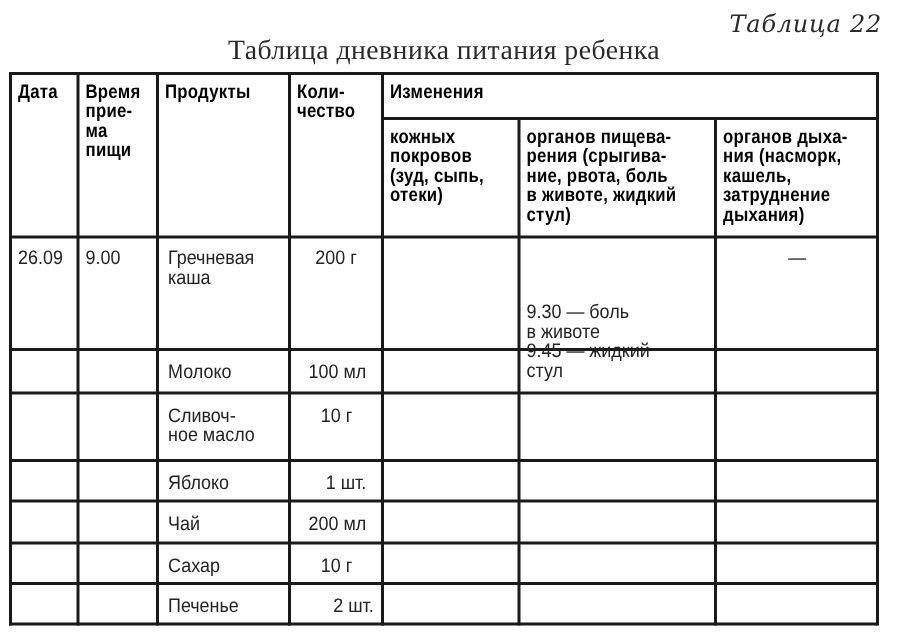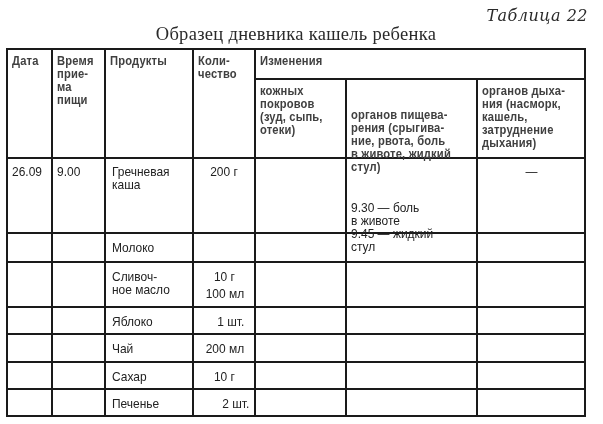--- a/index.html
+++ b/index.html
@@ -13,34 +13,34 @@
       position: absolute; left: 0; top: 24px; width: 592px; text-align: center;
       font-family: "Liberation Serif", "DejaVu Serif", serif;
       font-size: 18.5px; color: #2a2a2a; letter-spacing: 0.3px;
     }
     .grid { position: absolute; left: 0; top: 0; width: 603px; height: 424px; }
     .hl { position: absolute; height: 1.5px; background: #1a1a1a; }
     .vl { position: absolute; width: 1.5px; background: #1a1a1a; }
     .cell {
       position: absolute; box-sizing: border-box; padding: 4px 4px 0 4px;
       font-family: "Liberation Sans", "DejaVu Sans", sans-serif; font-size: 13px;
-      line-height: 13px; white-space: pre-line; color: #404040;
+      line-height: 13px; white-space: pre-line; color: #000000;
     }
     .hdr { font-weight: bold; letter-spacing: 0.2px; transform-origin: left top; }
     .hdr span { display: inline-block; transform: scaleX(0.86); transform-origin: left top; }
     .body-cell { color: #222; }
     .body-cell span { display: inline-block; transform: scaleX(0.92); transform-origin: left top; }
     .center { text-align: center; }
     .center span { transform-origin: center top; }
   </style>
 </head>
 <body>
 
 <div class="table-label">Таблица 22</div>
-<div class="caption">Образец дневника кашель ребенка</div>
+<div class="caption">Таблица дневника питания ребенка</div>
 
 <div class="grid">
 
   <div class="hl" style="left:6px; top:48px; width:579px;"></div>
   <div class="hl" style="left:255px; top:78px; width:330px;"></div>
   <div class="hl" style="left:6px; top:157px; width:579px;"></div>
   <div class="hl" style="left:6px; top:232px; width:579px;"></div>
   <div class="hl" style="left:6px; top:261px; width:579px;"></div>
   <div class="hl" style="left:6px; top:306px; width:579px;"></div>
   <div class="hl" style="left:6px; top:333px; width:579px;"></div>
@@ -63,21 +63,21 @@
 ма
 пищи</span></div>
   <div class="cell hdr" style="left:106px; top:50px; width:87px;"><span>Продукты</span></div>
   <div class="cell hdr" style="left:256px; top:50px; width:328px;"><span>Изменения</span></div>
   <div class="cell hdr" style="left:194px; top:50px; width:61px;"><span>Коли-
 чество</span></div>
   <div class="cell hdr" style="left:256px; top:80px; width:90px;"><span>кожных
 покровов
 (зуд, сыпь,
 отеки)</span></div>
-  <div class="cell hdr" style="left:347px; top:80px; width:130px;margin-top:24px;"><span>органов пищева-
+  <div class="cell hdr" style="left:347px; top:80px; width:130px;"><span>органов пищева-
 рения (срыгива-
 ние, рвота, боль
 в животе, жидкий
 стул)</span></div>
   <div class="cell hdr" style="left:478px; top:80px; width:106px;"><span>органов дыха-
 ния (насморк,
 кашель,
 затруднение
 дыхания)</span></div>
 
@@ -86,21 +86,21 @@
   <div class="cell body-cell" style="left:108px; top:161px; width:85px;"><span>Гречневая
 каша</span></div>
   <div class="cell body-cell center" style="left:194px; top:161px; width:61px;"><span>200 г</span></div>
   <div class="cell body-cell" style="left:347px; top:161px; width:130px;margin-top:36px;"><span>9.30 — боль
 в животе
 9.45 — жидкий
 стул</span></div>
   <div class="cell body-cell center" style="left:478px; top:161px; width:106px;"><span>—</span></div>
 
   <div class="cell body-cell" style="left:108px; top:237px; width:85px;"><span>Молоко</span></div>
-  <div class="cell body-cell center" style="left:194px; top:237px; width:61px;margin-top:46px;"><span>100 мл</span></div>
+  <div class="cell body-cell center" style="left:194px; top:237px; width:61px;"><span>100 мл</span></div>
 
   <div class="cell body-cell" style="left:108px; top:266px; width:85px;"><span>Сливоч-
 ное масло</span></div>
   <div class="cell body-cell center" style="left:194px; top:266px; width:61px;"><span>10 г</span></div>
 
   <div class="cell body-cell" style="left:108px; top:311px; width:85px;"><span>Яблоко</span></div>
   <div class="cell body-cell center" style="left:194px; top:311px; width:73px;"><span>1 шт.</span></div>
 
   <div class="cell body-cell" style="left:108px; top:338px; width:85px;"><span>Чай</span></div>
   <div class="cell body-cell center" style="left:194px; top:338px; width:61px;"><span>200 мл</span></div>

